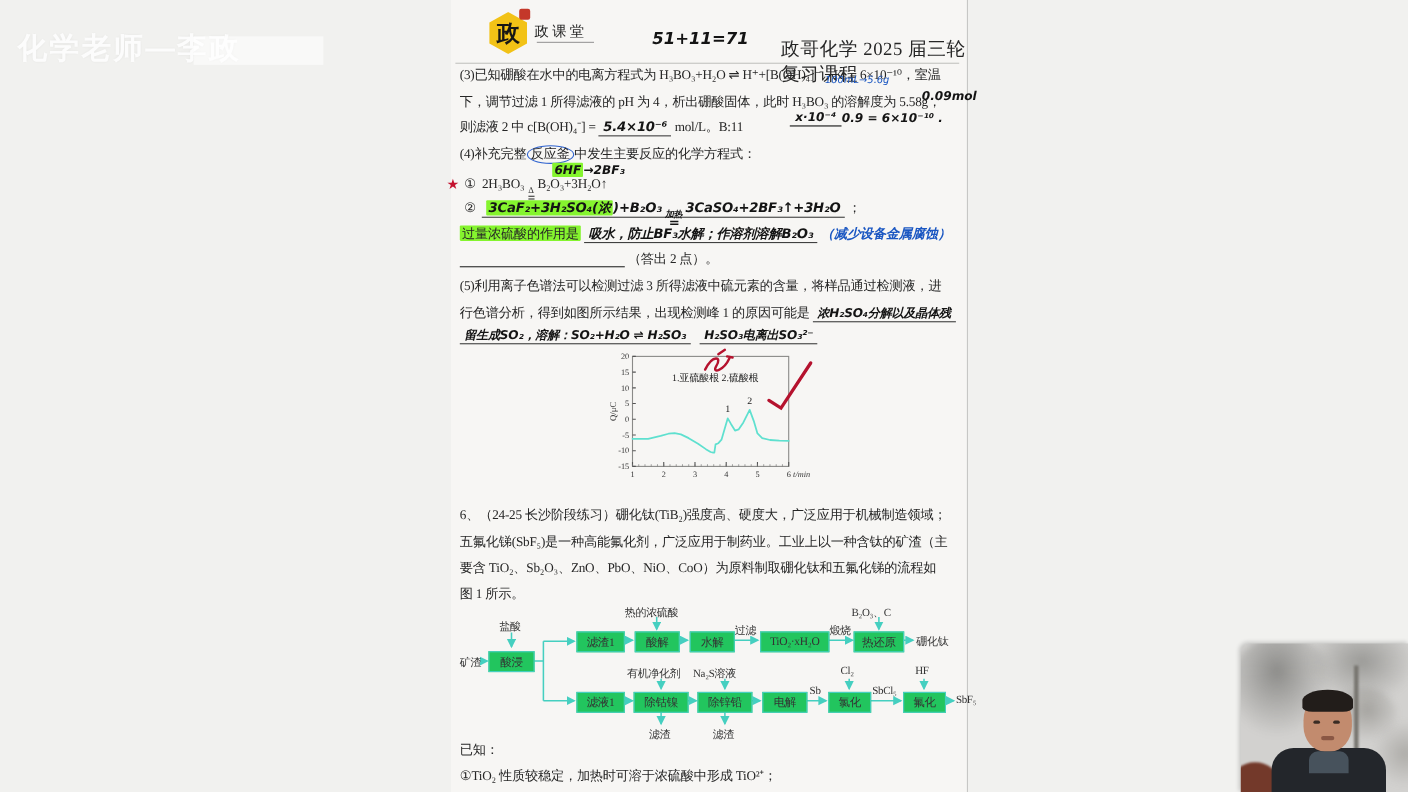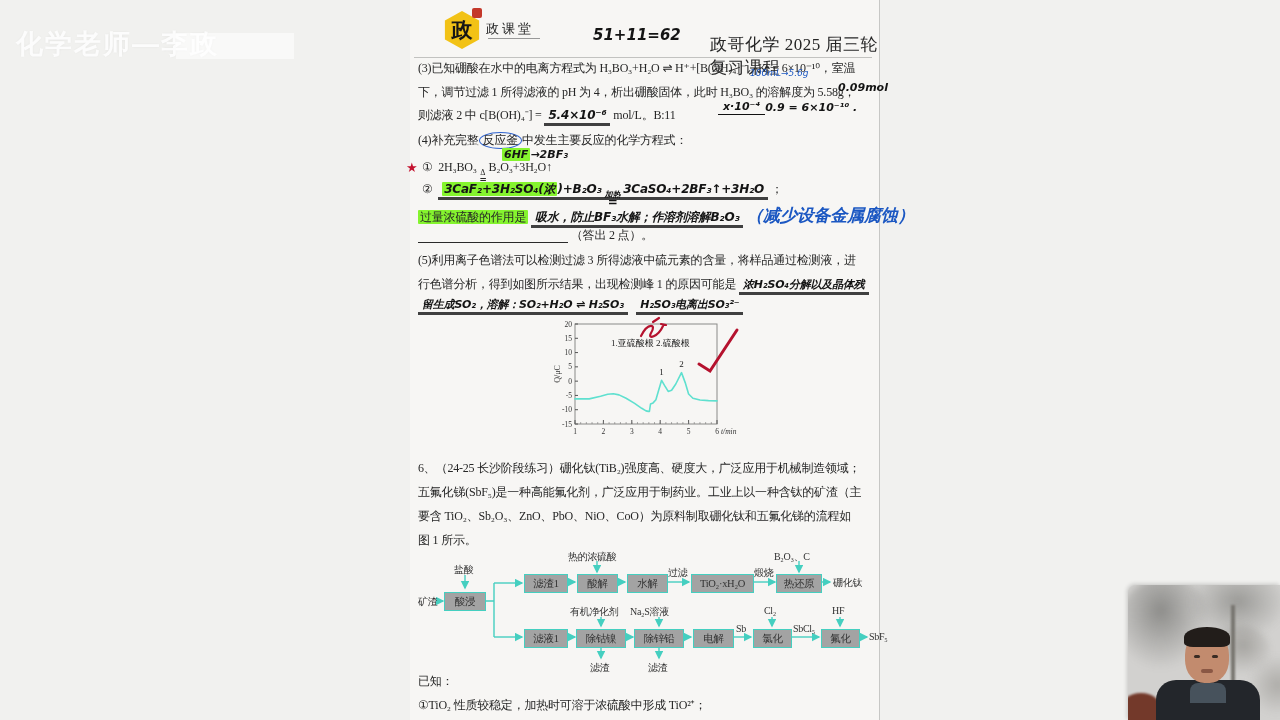--- a/index.html
+++ b/index.html
@@ -11,21 +11,21 @@
        text-shadow:0 0 3px rgba(0,0,0,.06);} 
   .wm-box{position:absolute;left:176px;top:33px;width:118px;height:26px;background:rgba(255,255,255,.55);}
   
   .doc{position:absolute;left:410px;top:0;width:469px;height:720px;background:#f7f6f4;
        border-right:1px solid #c7c7c5;}
   .abs{position:absolute;}
   .tline{position:absolute;left:8px;font-size:12px;white-space:nowrap;letter-spacing:-0.2px;line-height:1.15;}
   .hw{font-family:"DejaVu Sans",sans-serif;font-style:italic;font-size:11px;color:#141414;}
   .hw-blue{font-family:"DejaVu Sans",sans-serif;font-style:italic;color:#1b57c2;}
   .hl{background:#85f42e;padding:0 2px;border-radius:1px;}
-  .ul{border-bottom:3px solid #404040;padding:0 4px 1px 4px;}
+  .ul{border-bottom:1px solid #404040;padding:0 4px 1px 4px;}
   .circled{border:1.6px solid #2f63cf;border-radius:50%;padding:0 3px 1px 3px;}
   .star{color:#c4122f;font-size:13px;}
   .eqcond{display:inline-flex;flex-direction:column;align-items:center;vertical-align:-4px;line-height:.8;margin:0 3px;}
   .eqcond .cond{font-size:8px;}
   .eqcond .bar{font-size:12px;font-weight:bold;letter-spacing:-1px;}
   .frac{display:inline-flex;flex-direction:row;align-items:center;line-height:1.05;vertical-align:middle;}
   .frac .num{border-bottom:1.4px solid #111;padding:0 5px 1px 5px;}
   .blank{display:inline-block;width:150px;border-bottom:1px solid #2a2a2a;height:12px;vertical-align:bottom;}
   
   .logo-hex{position:absolute;left:33px;top:11px;width:38px;height:38px;background:#f2c216;
@@ -35,21 +35,21 @@
   .brand{position:absolute;left:76px;top:20px;font-size:13px;letter-spacing:3px;color:#222;}
   .brand-sub{position:absolute;left:78px;top:38px;width:52px;height:2px;border-top:1px solid #999;}
   .hw-sum{position:absolute;left:183px;top:26px;font-size:15px;font-weight:bold;}
   .course-title{position:absolute;left:300px;top:33px;font-size:17px;letter-spacing:.5px;}
   .hdr-line{position:absolute;left:4px;top:57px;width:458px;border-top:1px solid #c2c2c0;}
   
   .chart-wrap{position:absolute;left:143px;top:314px;width:192px;height:132px;}
   .chart-wrap svg{position:absolute;left:0;top:0;}
   
   .flow{position:absolute;left:8px;top:551px;width:470px;height:125px;font-family:"Liberation Serif",serif;}
-  .fbox{position:absolute;height:17px;border:1px solid #45cfc0;background:#a3a3a3;color:#333;
+  .fbox{position:absolute;height:17px;border:1px solid #45cfc0;background:#22c55e;color:#333;
         font-size:10.5px;display:flex;align-items:center;justify-content:center;white-space:nowrap;letter-spacing:-0.3px;text-align:right;}
   .flbl{position:absolute;font-size:10px;color:#333;white-space:nowrap;letter-spacing:-0.3px;}
   
   .webcam{position:absolute;left:1128px;top:585px;width:152px;height:135px;background:#d2d1cf;
         border-radius:8px 0 0 0;overflow:hidden;box-shadow:-1px -1px 4px rgba(0,0,0,.18);}
   .ink{position:absolute;border-radius:50%;filter:blur(3px);}
   .trunk{position:absolute;background:#8a8a86;filter:blur(1px);}
   .person-body{position:absolute;left:28px;top:95px;width:104px;height:42px;background:#23262b;border-radius:20px 20px 0 0;}
   .person-collar{position:absolute;left:62px;top:98px;width:36px;height:20px;background:#47525c;border-radius:8px 8px 0 0;}
   .person-head{position:absolute;left:57px;top:46px;width:44px;height:52px;background:#c28b6e;border-radius:46% 46% 44% 44%;}
@@ -65,21 +65,21 @@
 <div class="wm-box"></div>
 
 <div class="doc">
 
   <div class="logo-hex">
       <span>政</span>
     </div>
   <div class="logo-corner"></div>
   <div class="brand">政课堂</div>
   <div class="brand-sub"></div>
-  <div class="hw-sum hw">51+11=62</div>
+  <div class="hw-sum hw">51+11=71</div>
   <div class="course-title">政哥化学 2025 届三轮复习课程</div>
   <div class="hdr-line"></div>
 
   <div class="tline" style="top:62px">(3)已知硼酸在水中的电离方程式为 H₃BO₃+H₂O ⇌ H⁺+[B(OH)₄]⁻，Kₐ = 6×10⁻¹⁰，室温</div>
   <div class="tline" style="top:86px">下，调节过滤 1 所得滤液的 pH 为 4，析出硼酸固体，此时 H₃BO₃ 的溶解度为 5.58g，</div>
   <span class="abs hw" style="left:428px;top:81px;font-weight:bold">0.09mol</span>
   <span class="abs hw-blue" style="left:340px;top:68px;font-size:9px">100mL→5.6g</span>
   <div class="tline" style="top:109px">
     <span>则滤液 2 中 c[B(OH)₄⁻] =</span>
     <span class="hw ul" style="font-size:12px;font-weight:bold">5.4×10⁻⁶</span>
@@ -110,21 +110,21 @@
     <span>②</span>&nbsp;
     <span class="ul hw" style="font-size:12px;font-weight:bold"><span class="hl">3CaF₂+3H₂SO₄(浓</span><span>)+B₂O₃</span><span class="eqcond">
           <span class="cond">加热</span>
           <span class="bar">=</span>
         </span><span>3CaSO₄+2BF₃↑+3H₂O</span></span>
     <span>；</span>
   </div>
   <div class="tline" style="top:206px">
     <span class="hl">过量浓硫酸的作用是</span>
     <span class="hw ul" style="font-size:12px;font-weight:bold">吸水，防止BF₃水解；作溶剂溶解B₂O₃</span>
-    <span class="hw-blue" style="font-size:17px;font-weight:bold">（减少设备金属腐蚀）</span>
+    <span class="hw-blue" style="font-size:12px;font-weight:bold">（减少设备金属腐蚀）</span>
   </div>
   <div class="tline" style="top:229px">
     <span class="blank"></span>
     <span>（答出 2 点）。</span>
   </div>
 
   <div class="tline" style="top:254px">(5)利用离子色谱法可以检测过滤 3 所得滤液中硫元素的含量，将样品通过检测液，进</div>
   <div class="tline" style="top:278px">
     <span>行色谱分析，得到如图所示结果，出现检测峰 1 的原因可能是</span>
     <span class="hw ul" style="font-weight:bold">浓H₂SO₄分解以及晶体残</span>

